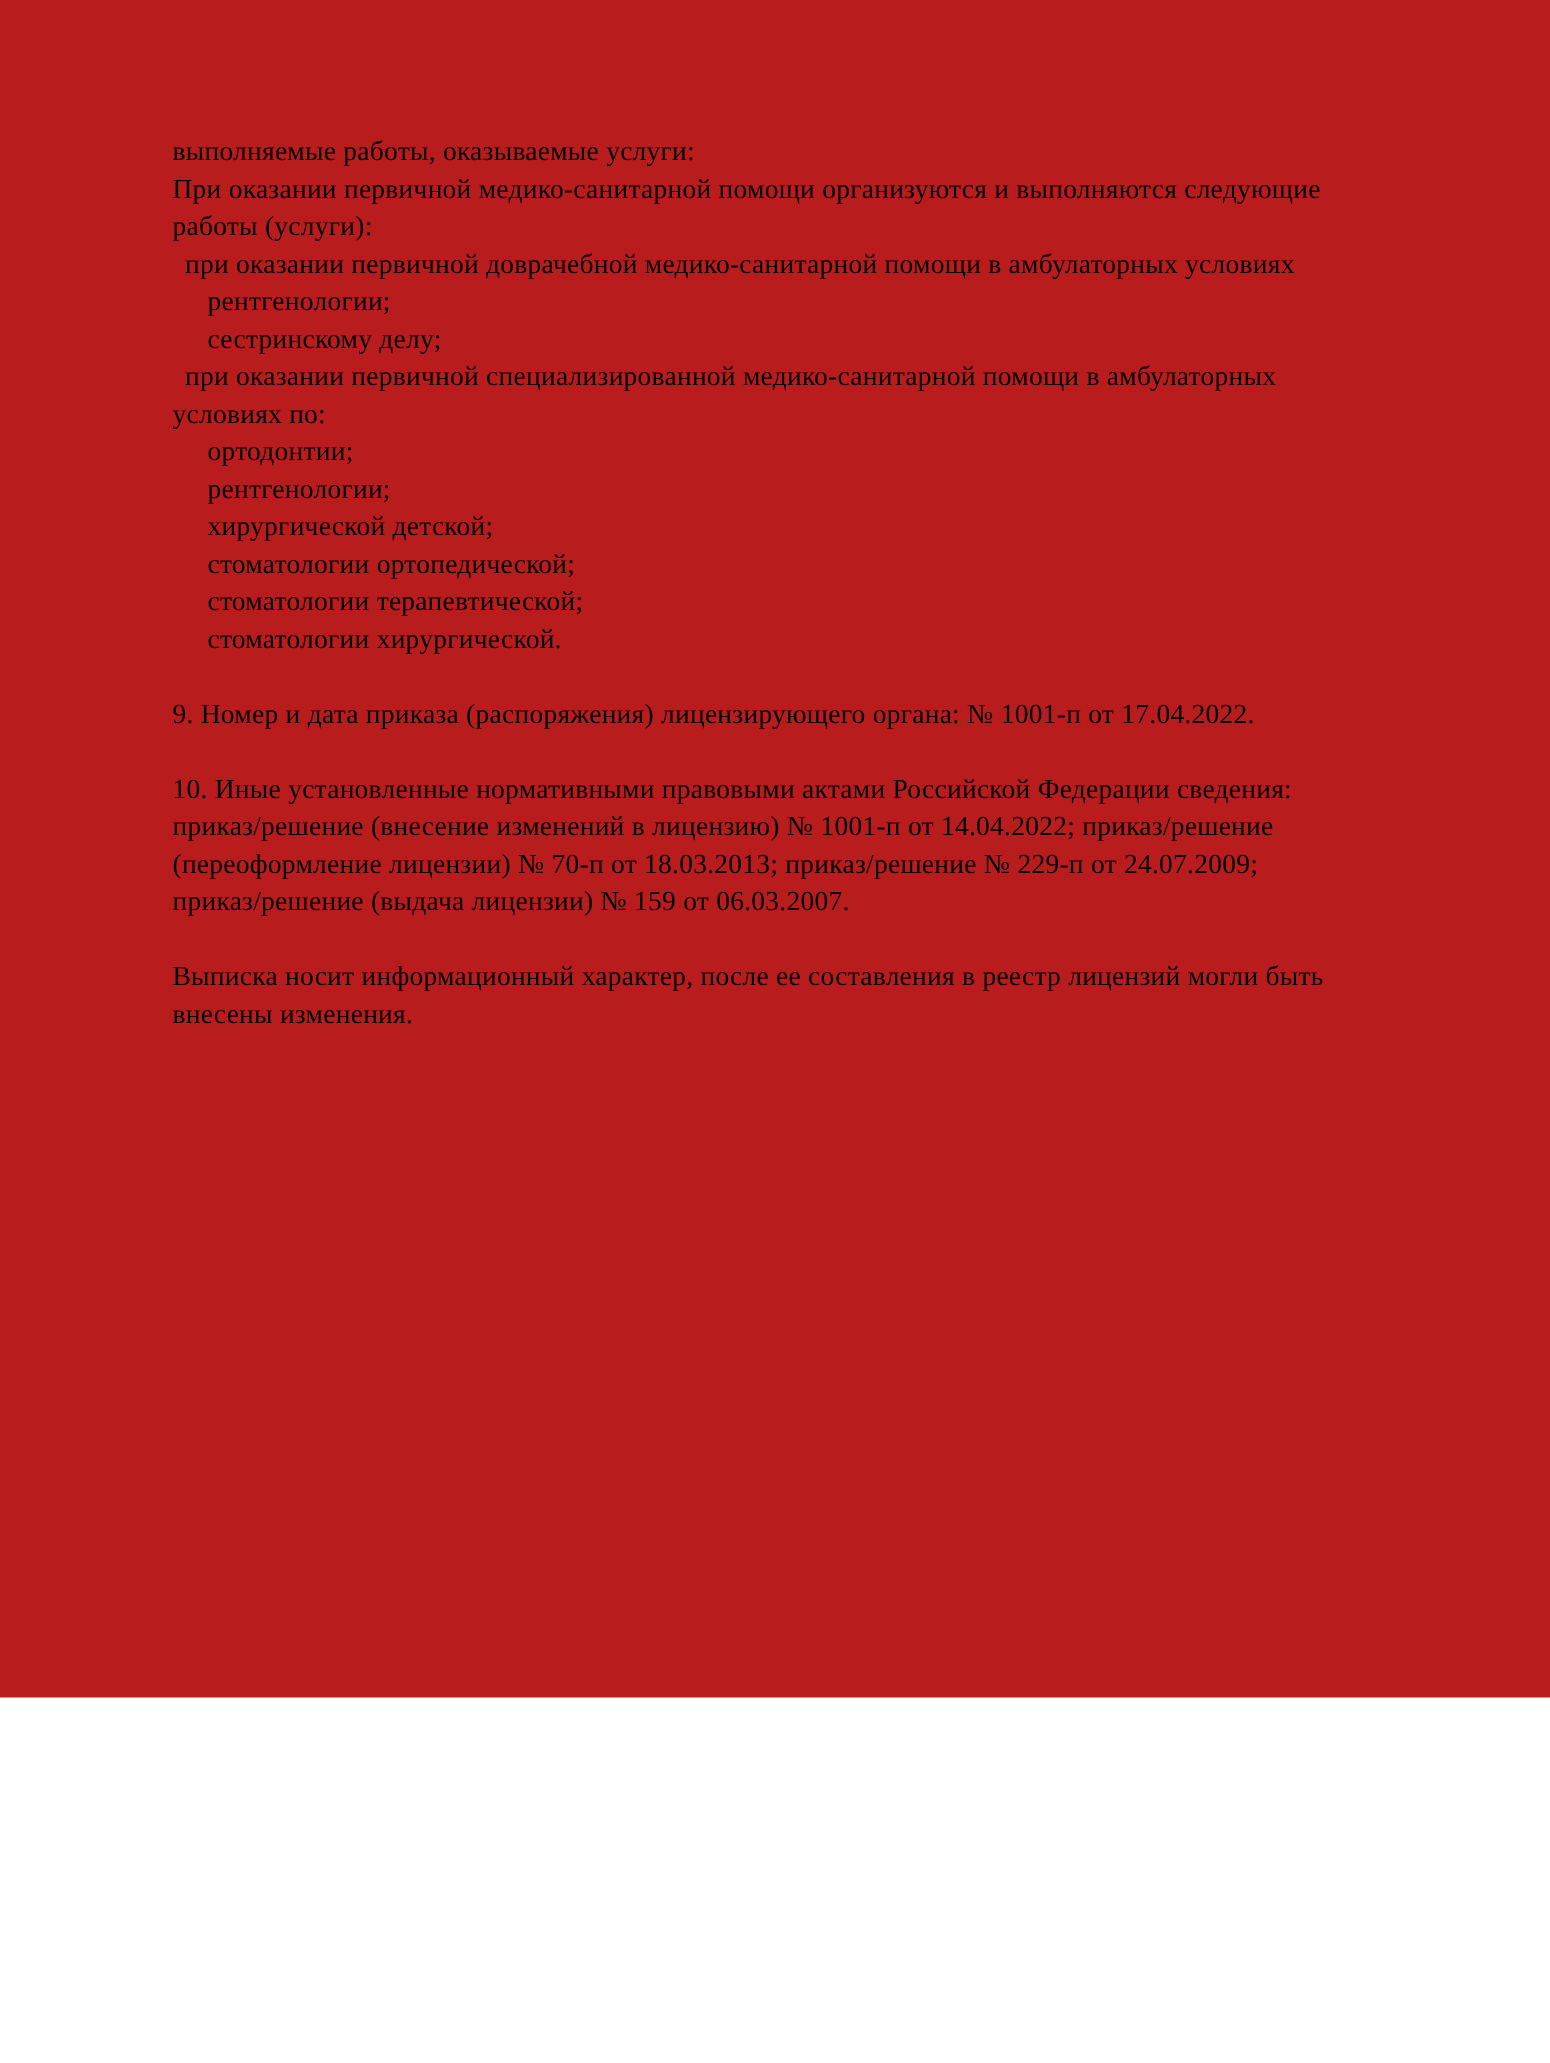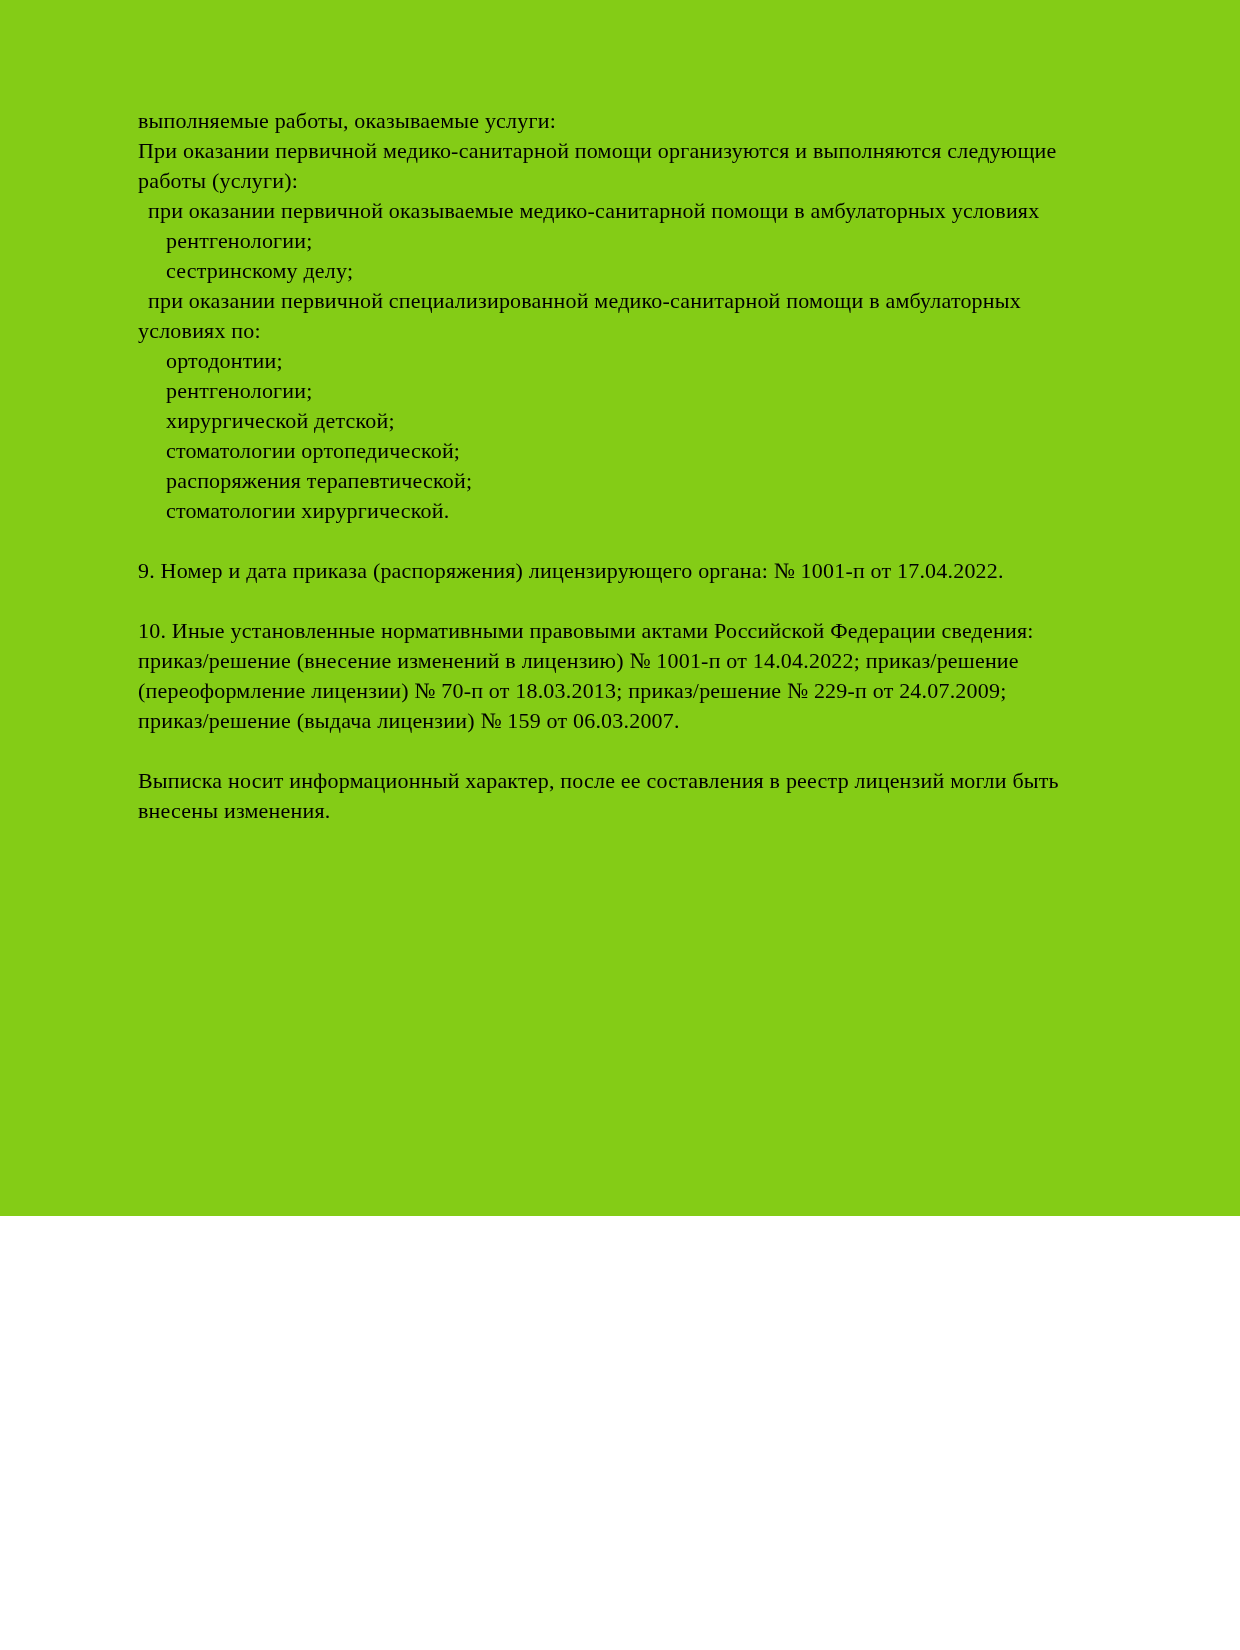--- a/index.html
+++ b/index.html
@@ -14,22 +14,22 @@
     position: relative;
     overflow: hidden;
     font-family: "Liberation Serif", "DejaVu Serif", serif;
     color: #000000;
   }
   .page {
     position: absolute;
     top: 0;
     left: 0;
     width: 1240px;
-    height: 1216px;
-    background: #84cc16;
+    height: 1358px;
+    background: #b91c1c;
   }
   .doc-text {
     position: absolute;
     top: 106px;
     left: 138px;
     right: 120px;
   }
   .line {
     font-size: 22px;
     line-height: 30px;
@@ -45,30 +45,30 @@
   .indent-2 { padding-left: 28px; }
 </style>
 </head>
 <body>
 
 <div class="page">
   <div class="doc-text">
       <div class="line indent-0">выполняемые работы, оказываемые услуги:</div>
       <div class="line indent-0">При оказании первичной медико-санитарной помощи организуются и выполняются следующие</div>
       <div class="line indent-0">работы (услуги):</div>
-      <div class="line indent-1">при оказании первичной оказываемые медико-санитарной помощи в амбулаторных условиях</div>
+      <div class="line indent-1">при оказании первичной доврачебной медико-санитарной помощи в амбулаторных условиях</div>
       <div class="line indent-2">рентгенологии;</div>
       <div class="line indent-2">сестринскому делу;</div>
       <div class="line indent-1">при оказании первичной специализированной медико-санитарной помощи в амбулаторных</div>
       <div class="line indent-0">условиях по:</div>
       <div class="line indent-2">ортодонтии;</div>
       <div class="line indent-2">рентгенологии;</div>
       <div class="line indent-2">хирургической детской;</div>
       <div class="line indent-2">стоматологии ортопедической;</div>
-      <div class="line indent-2">распоряжения терапевтической;</div>
+      <div class="line indent-2">стоматологии терапевтической;</div>
       <div class="line indent-2">стоматологии хирургической.</div>
       <div class="line indent-0 blank"></div>
       <div class="line indent-0">9. Номер и дата приказа (распоряжения) лицензирующего органа: № 1001-п от 17.04.2022.</div>
       <div class="line indent-0 blank"></div>
       <div class="line indent-0">10. Иные установленные нормативными правовыми актами Российской Федерации сведения:</div>
       <div class="line indent-0">приказ/решение (внесение изменений в лицензию) № 1001-п от 14.04.2022; приказ/решение</div>
       <div class="line indent-0">(переоформление лицензии) № 70-п от 18.03.2013; приказ/решение № 229-п от 24.07.2009;</div>
       <div class="line indent-0">приказ/решение (выдача лицензии) № 159 от 06.03.2007.</div>
       <div class="line indent-0 blank"></div>
       <div class="line indent-0">Выписка носит информационный характер, после ее составления в реестр лицензий могли быть</div>

